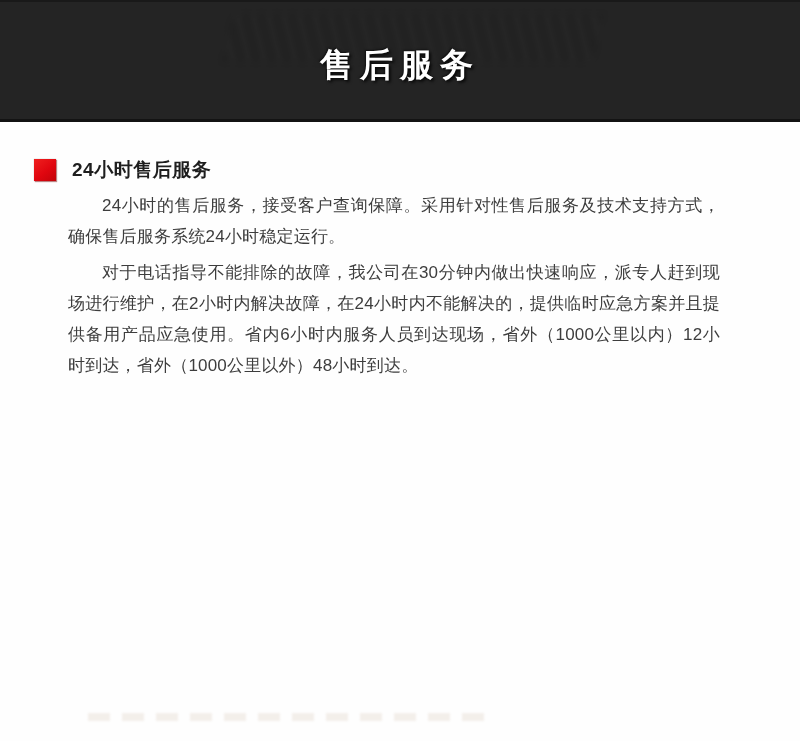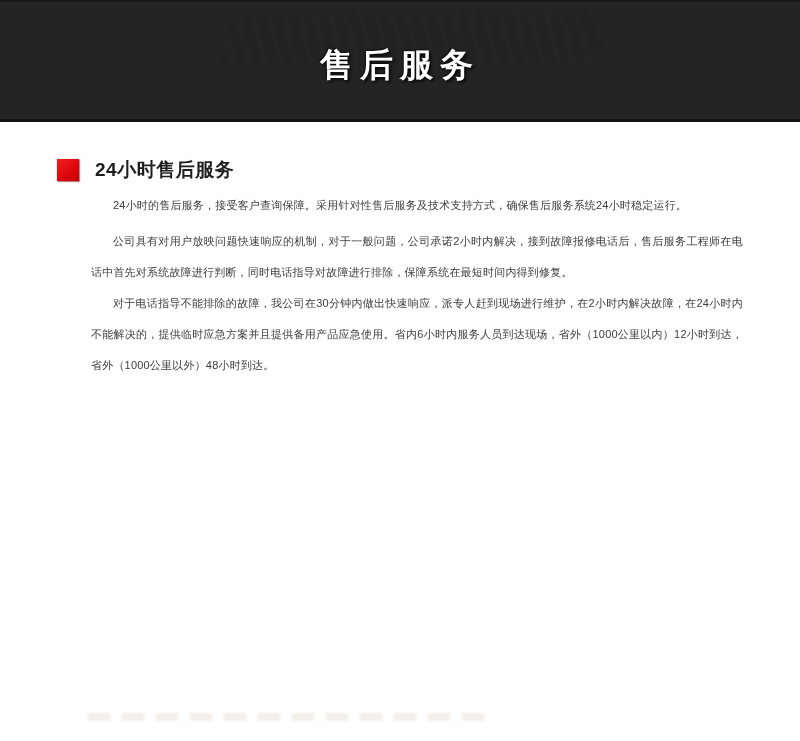--- a/index.html
+++ b/index.html
@@ -52,21 +52,21 @@
     position: relative;
     color: #ffffff;
     font-size: 33px;
     font-weight: bold;
     letter-spacing: 7px;
     text-shadow: 2px 2px 3px rgba(0,0,0,0.75), -1px -1px 2px rgba(0,0,0,0.5);
   }
 
   
   .content {
-    padding: 35px 58px 0 57px;
+    padding: 35px 58px 0 34px;
   }
   .sec { margin-bottom: 5px; }
   .sec-head {
     display: flex;
     align-items: center;
     gap: 16px;
     margin-bottom: 7px;
   }
   .bullet {
     flex: 0 0 auto;
@@ -76,21 +76,21 @@
     box-shadow: 1px 1px 1px rgba(120,0,0,0.45), 0 0 1px rgba(0,0,0,0.3);
   }
   .sec-title {
     font-size: 19px;
     font-weight: bold;
     color: #1e1e1e;
     letter-spacing: 0.5px;
   }
   .sec-body { margin-left: 34px; width: 652px; }
   .sec-para {
-    font-size: 11px;
+    font-size: 17px;
     line-height: 31px;
     color: #3d3d3d;
     text-align: justify;
     text-indent: 2em;
     letter-spacing: 0.2px;
   }
 
   
   .footer-smudge {
     position: absolute;
@@ -126,21 +126,20 @@
         <h2 class="sec-title">24小时售后服务</h2>
       </div>
       <div class="sec-body">
         <p class="sec-para">24小时的售后服务，接受客户查询保障。采用针对性售后服务及技术支持方式，确保售后服务系统24小时稳定运行。</p>
       </div>
     </section>
 
 
     <section class="sec">
       <div class="sec-body">
-        <p class="sec-para">公司具有对用户放映问题快速响应的机制，对于一般问题，公司承诺2小时内解决，接到故障报修电话后，售后服务工程师在电话中首先对系统故障进行判断，同时电话指导对故障进行排除，保障系统在最短时间内得到修复。</p>
         <p class="sec-para">对于电话指导不能排除的故障，我公司在30分钟内做出快速响应，派专人赶到现场进行维护，在2小时内解决故障，在24小时内不能解决的，提供临时应急方案并且提供备用产品应急使用。省内6小时内服务人员到达现场，省外（1000公里以内）12小时到达，省外（1000公里以外）48小时到达。</p>
       </div>
     </section>
 
 
   </main>
 
   <div class="footer-smudge"></div>
 
 </div>

